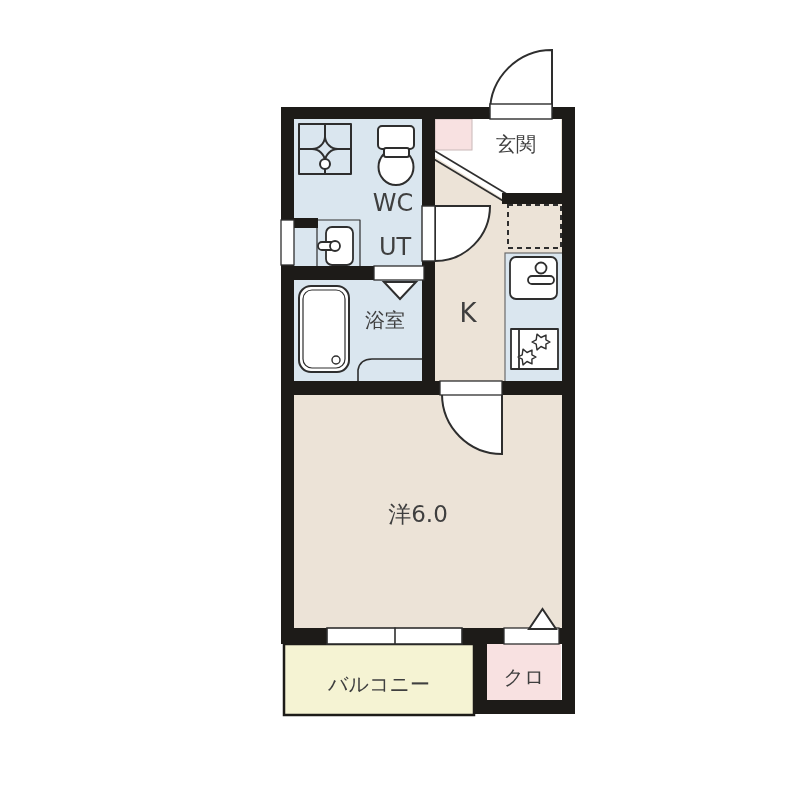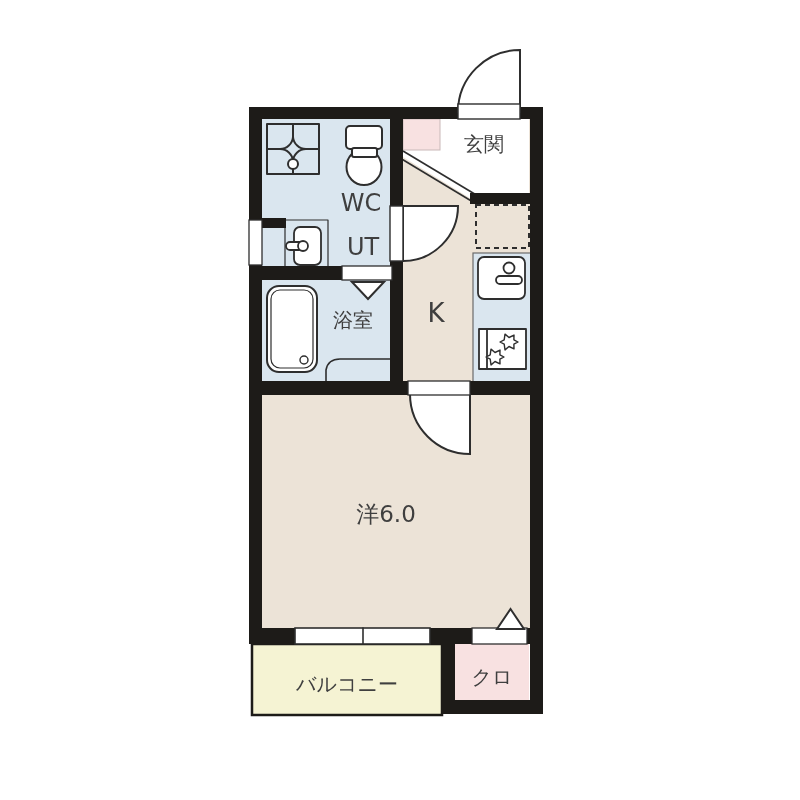--- a/index.html
+++ b/index.html
@@ -1,16 +1,16 @@
 <!DOCTYPE html>
 <html><head>
 <meta charset="utf-8">
 <style>
   html,body{margin:0;padding:0;background:#ffffff;width:800px;height:800px;overflow:hidden;}
-  .plan-wrap{width:708px;height:800px;position:relative;}
+  .plan-wrap{width:708px;height:800px;position:relative;margin-left:32px;}
   svg{position:absolute;top:0;left:0;}
   text{font-family:"DejaVu Sans","Liberation Sans",sans-serif;font-weight:500;}
 </style>
 </head>
 <body>
 
 <div class="plan-wrap">
 <svg width="800" height="800" viewBox="0 0 800 800">
 
   <g>

